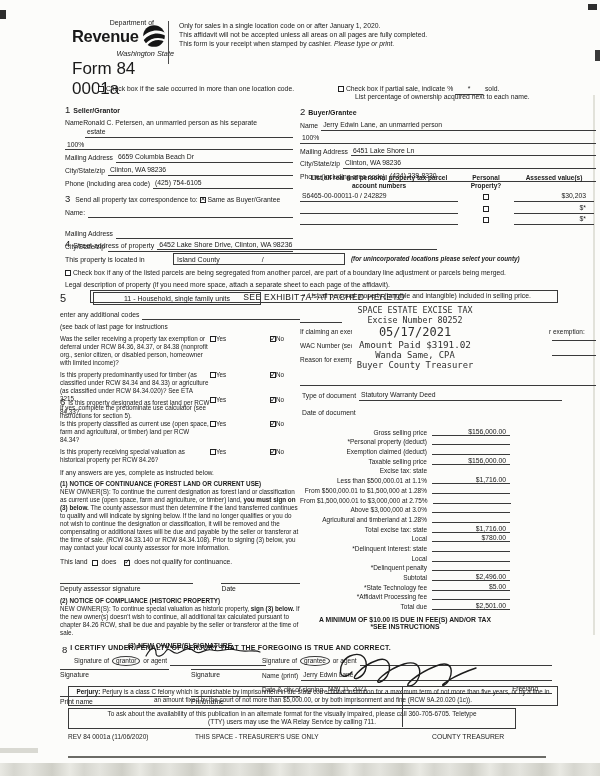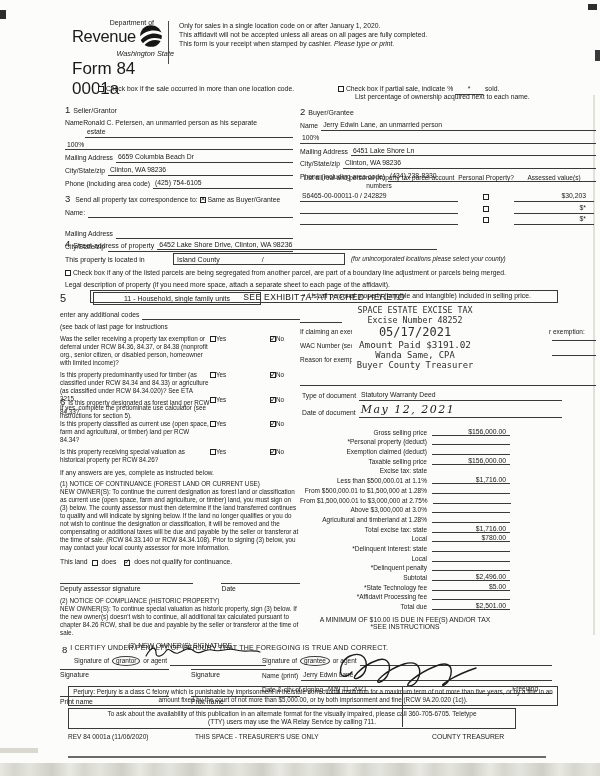--- a/index.html
+++ b/index.html
@@ -4,21 +4,21 @@
 <style>
   *{margin:0;padding:0;box-sizing:border-box}
   html,body{background:#ffffff}
   body{width:600px;height:776px;font-family:"Liberation Sans","DejaVu Sans",sans-serif;color:#1a1a1a}
   .page{position:relative;width:600px;height:776px;background:#fcfcfa;overflow:hidden}
   .abs{position:absolute}
   .fs6{font-size:6.3px;line-height:1.28}
   .fs65{font-size:6.5px;line-height:1.28}
   .fs68{font-size:6.8px;line-height:1.3}
   .fs7{font-size:7px;line-height:1.3}
-  .b{font-weight:normal}
+  .b{font-weight:bold}
   .i{font-style:italic}
   .secnum{font-size:9.5px;font-weight:normal;padding-right:3px}
   .cb{display:inline-block;width:6px;height:6px;border:1px solid #222;vertical-align:-1px;position:relative;background:#fff;flex:none}
   .cb.on::after{content:"✓";position:absolute;left:-1px;top:-3.5px;font-size:7.5px;font-weight:bold;color:#1a1a1a}
   .cb.x::after{content:"✕";position:absolute;left:0;top:-2px;font-size:6px;font-weight:bold;color:#1a1a1a}
   .fl{display:flex;align-items:flex-end}
   .fl .lab{white-space:nowrap;flex:none;padding-right:3px}
   .fl .val{flex:1;border-bottom:0.8px solid #3a3a3a;padding:0 2px;min-height:8px;white-space:nowrap}
   .uline{border-bottom:0.8px solid #3a3a3a;height:9px;margin-bottom:1px}
   .qrow{display:flex;margin-top:4px;align-items:flex-start}
@@ -284,36 +284,35 @@
     <div class="abs fs65" style="left:0;top:30px;width:42px;border-top:0.8px solid #3a3a3a"></div>
     <div class="abs fs65" style="left:0;top:36px">If claiming an exem</div>
     <div class="abs fs65" style="left:249px;top:36px">r exemption:</div>
     <div class="abs" style="left:252px;top:48px;width:44px;border-top:0.8px solid #3a3a3a"></div>
     <div class="abs fs65" style="left:0;top:50px">WAC Number (sec</div>
     <div class="abs" style="left:252px;top:63px;width:44px;border-top:0.8px solid #3a3a3a"></div>
     <div class="abs fs65" style="left:0;top:64px">Reason for exempt</div>
 
     <div class="abs stamp" style="left:52px;top:12px;width:126px;padding:1px 0">
       <div style="font-size:8.3px">SPACE ESTATE EXCISE TAX</div>
-      <div style="font-size:8.3px">Excise Number 48252</div>
+      <div style="font-size:8.3px">Excise Number 80252</div>
       <div style="font-size:12px">05/17/2021</div>
       <div style="font-size:9.3px">Amount Paid $3191.02</div>
       <div style="font-size:8.8px">Wanda Same, CPA</div>
       <div style="font-size:8.8px">Buyer County Treasurer</div>
     </div>
 
     <div class="abs" style="left:0;top:93px;width:296px;border-top:1px solid #3a3a3a"></div>
 
     <div class="abs fl fs68" style="left:2px;top:99px;width:260px">
       <span class="lab">Type of document</span>
       <span class="val">Statutory Warranty Deed</span>
     </div>
     <div class="abs fl fs68" style="left:2px;top:110px;width:260px;height:16px">
       <span class="lab">Date of document</span>
-      <span class="val hand" style="font-size:11px;letter-spacing:1.5px">May 12, 2021</span>
     </div>
   </div>
 
   <div class="abs" style="left:300px;top:426px;width:210px">
     <div class="trow">
         <span class="tlab">Gross selling price</span>
         <span class="tval">$156,000.00</span>
       </div>
     <div class="trow">
         <span class="tlab">*Personal property (deduct)</span>

